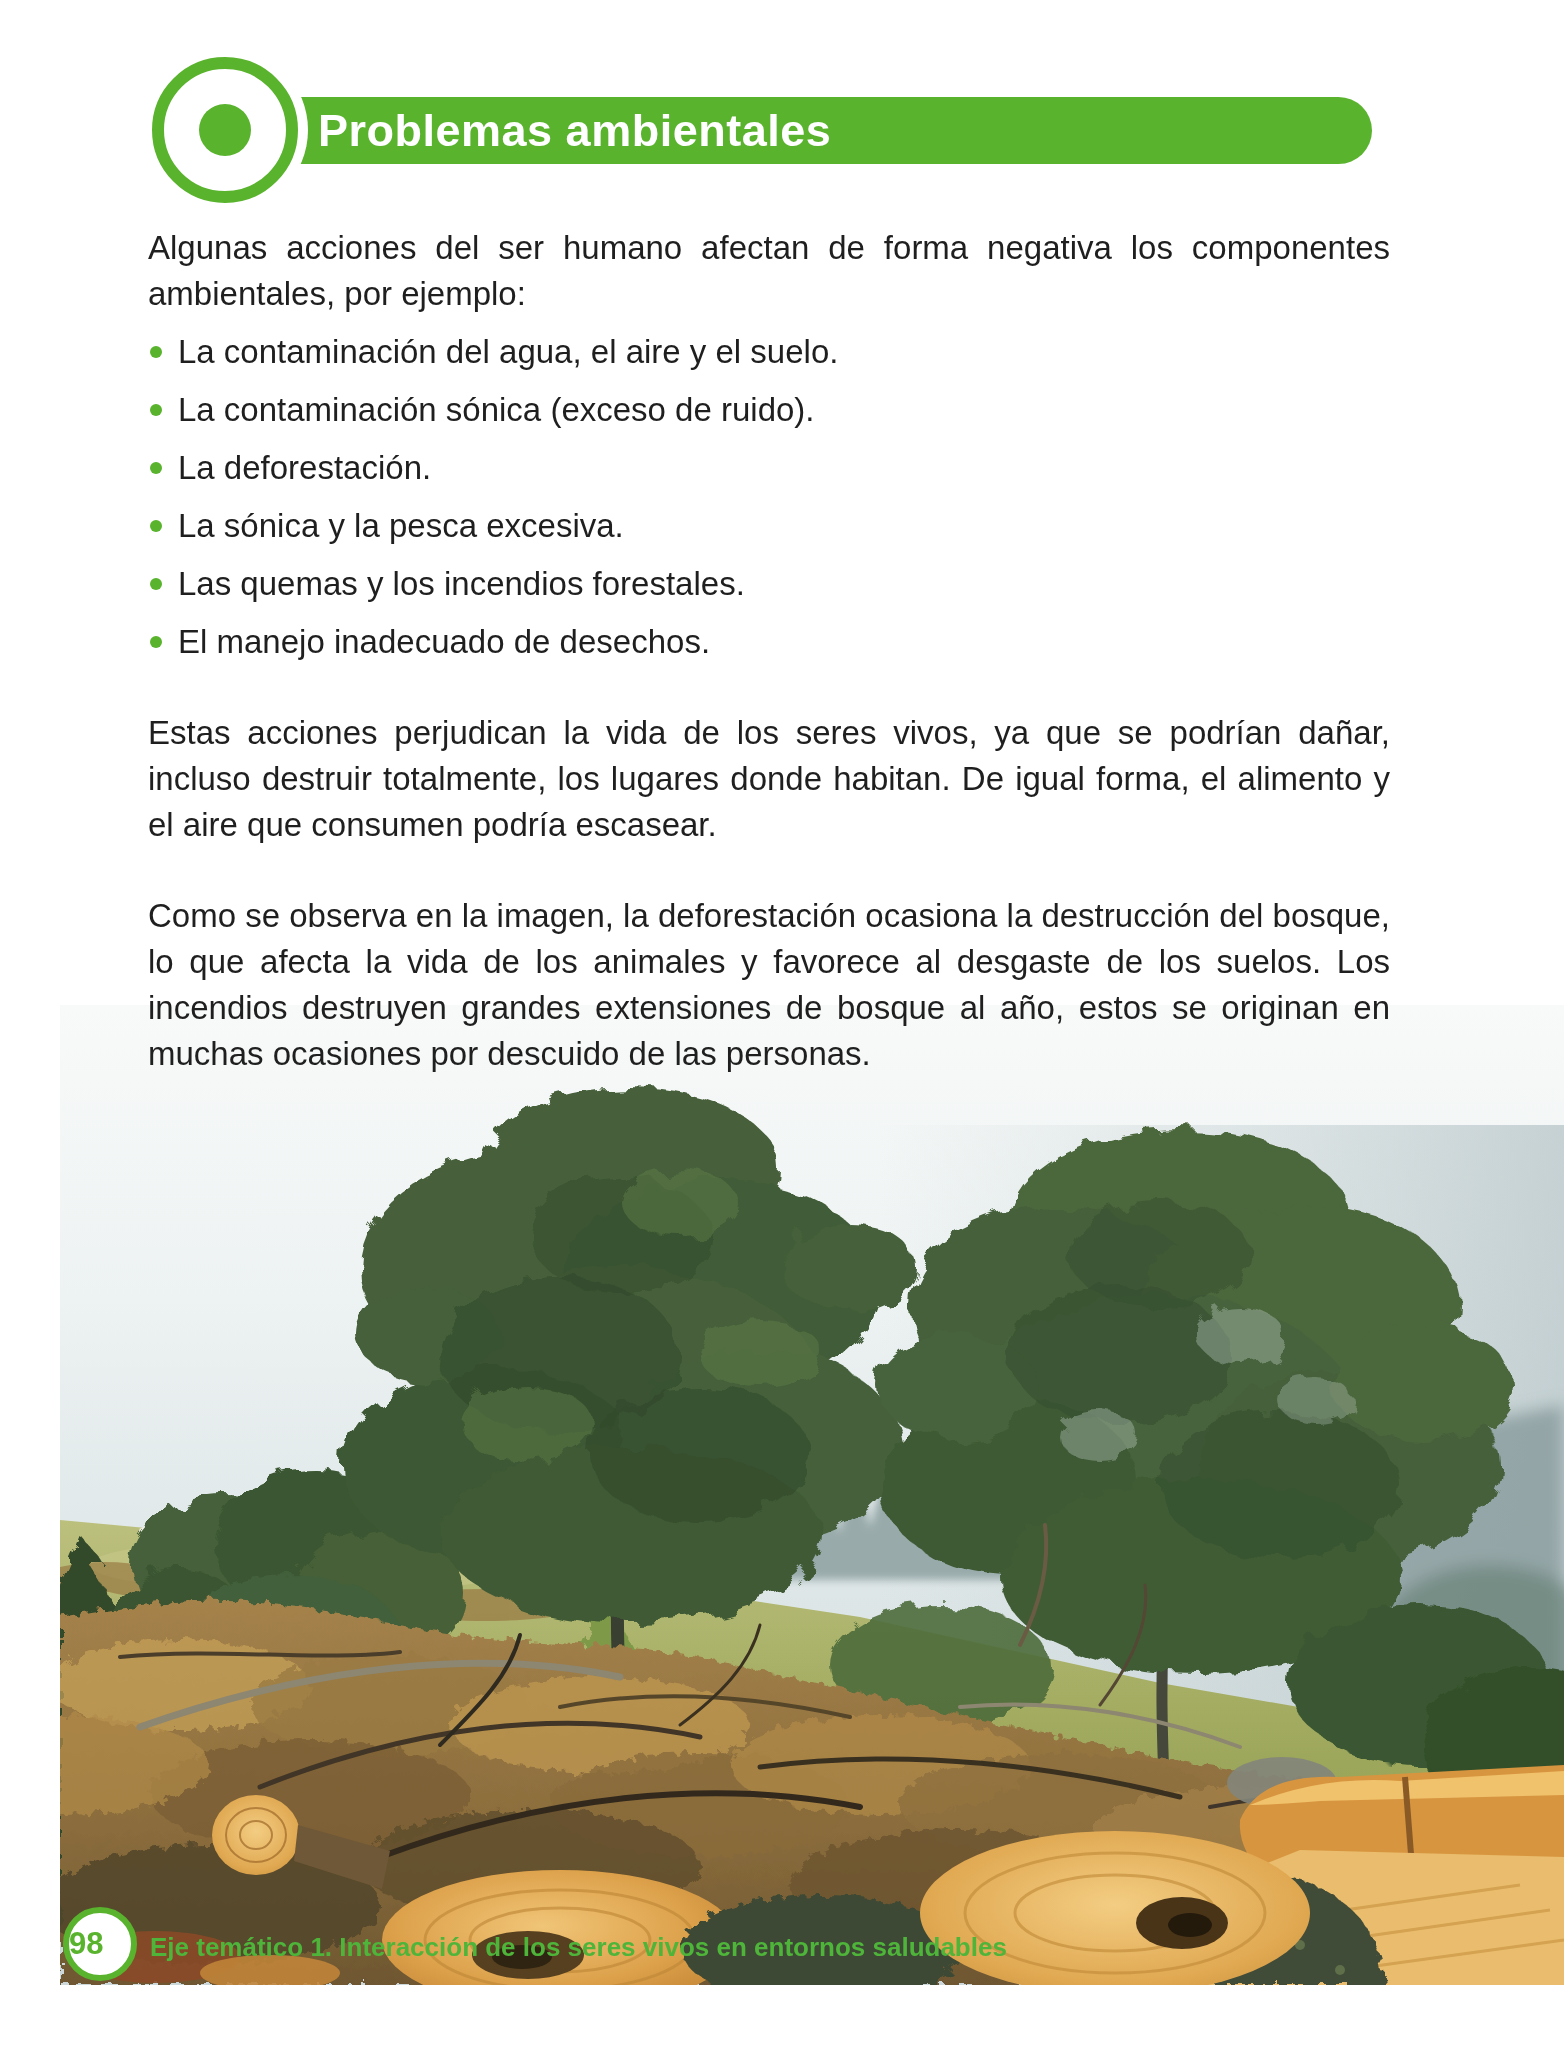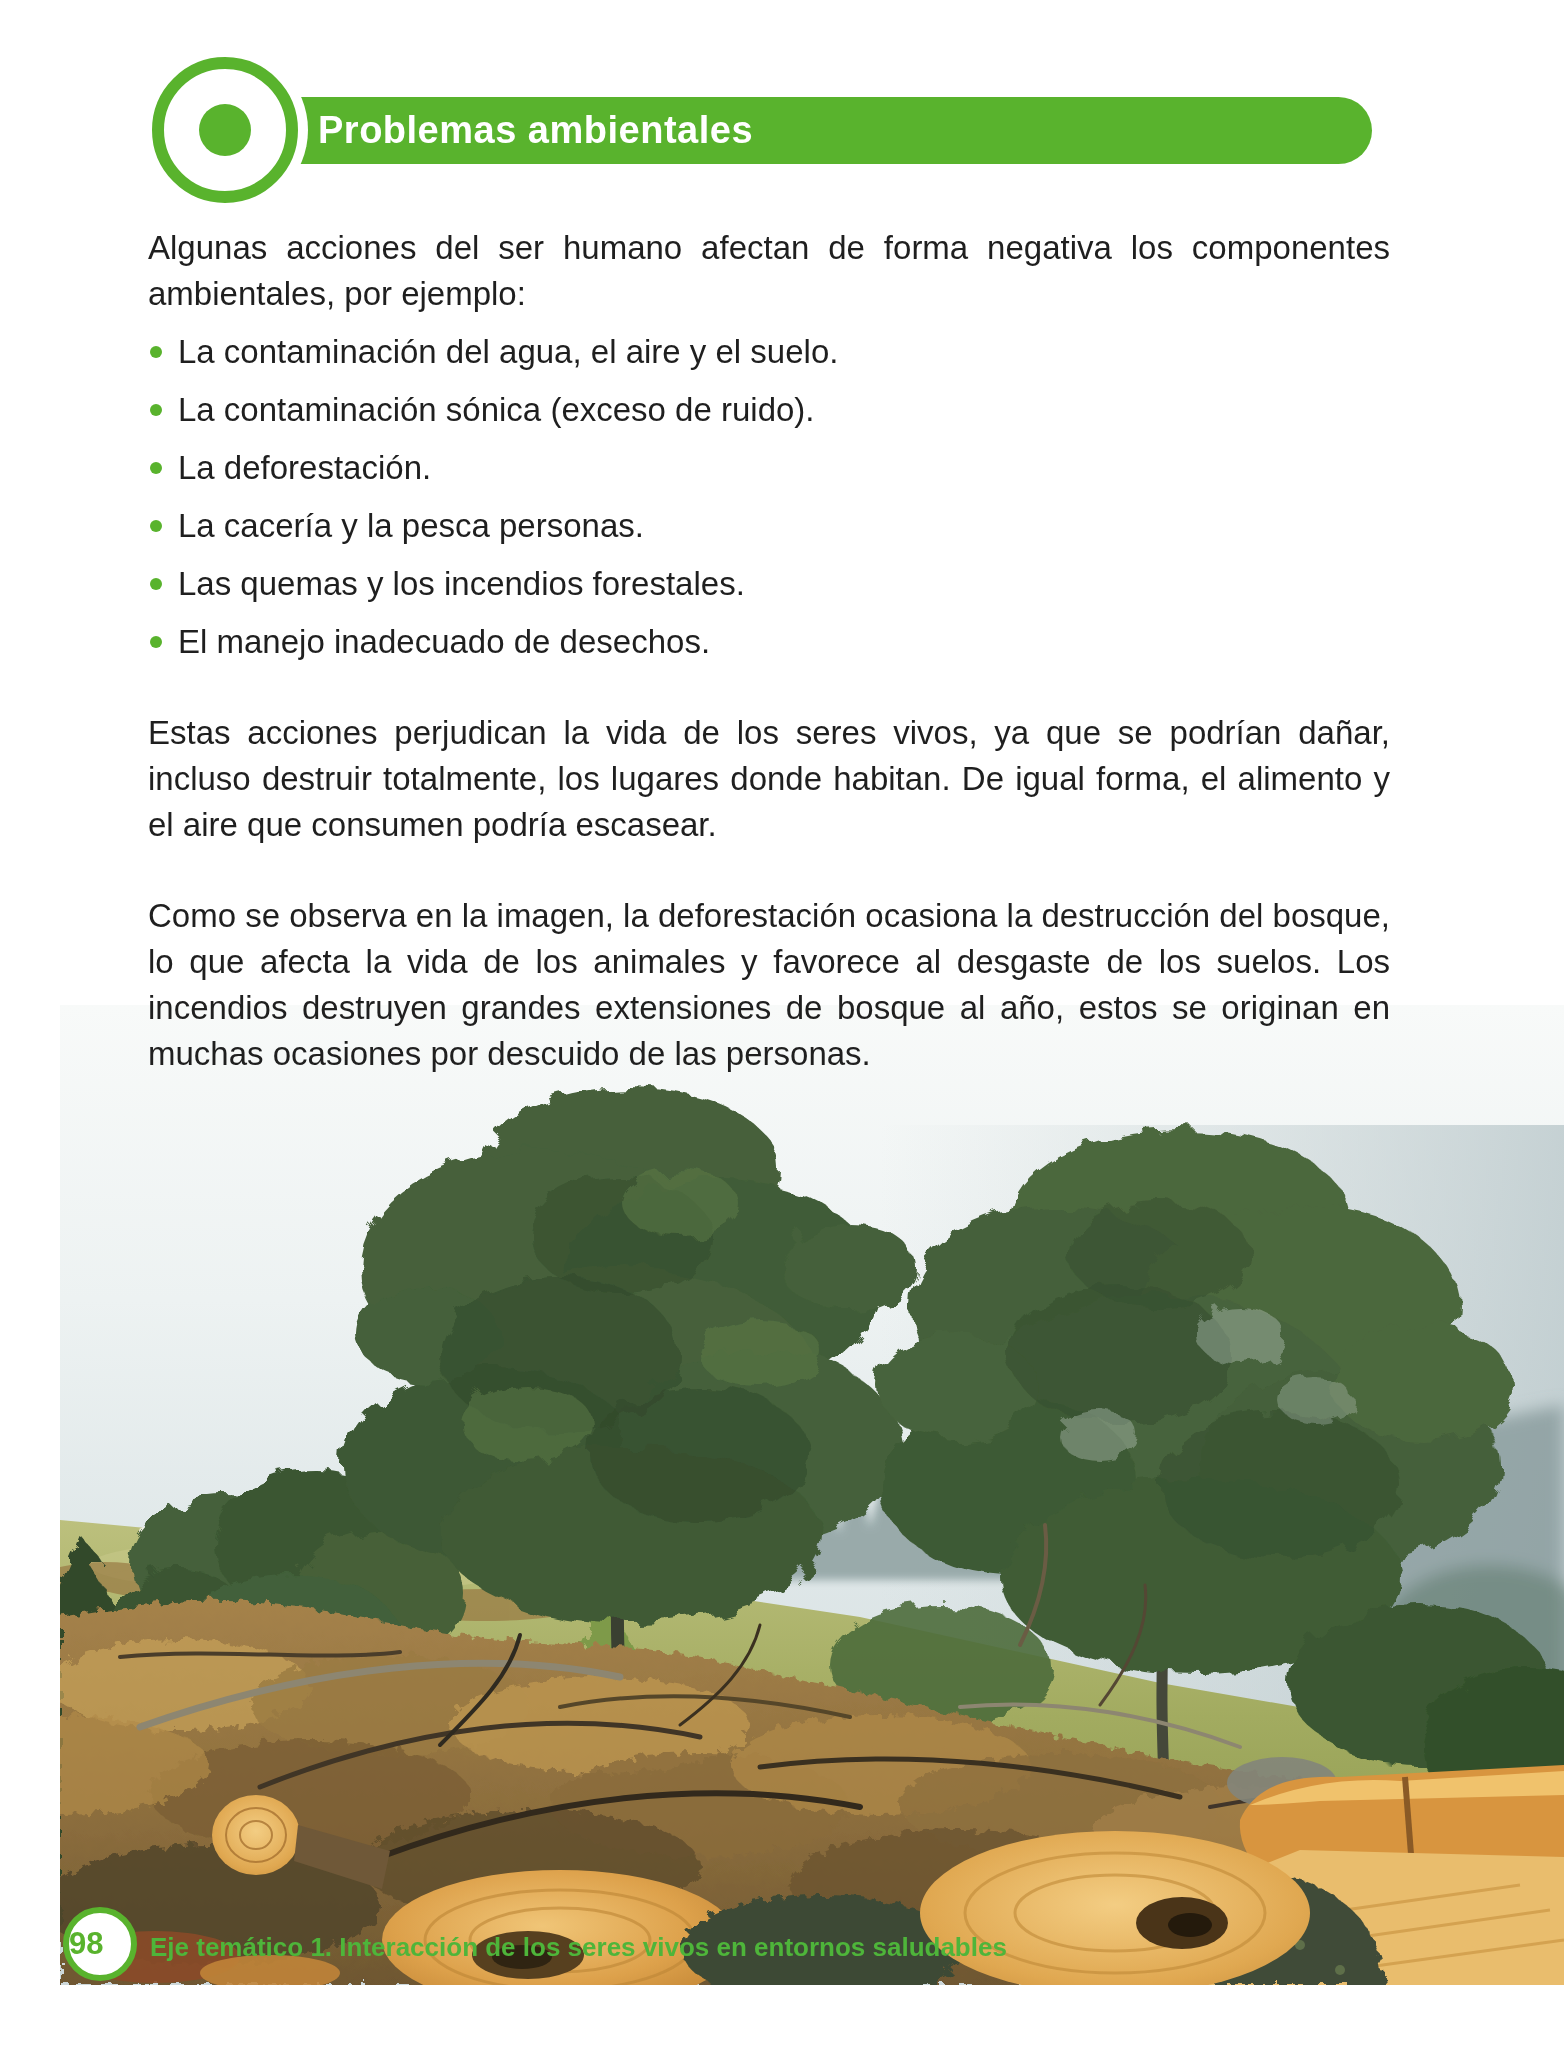--- a/index.html
+++ b/index.html
@@ -10,21 +10,21 @@
     color:#1f1f1f;
   }
 
   
   .banner {
     position:absolute; left:225px; top:97px; width:1147px; height:67px;
     background:#59b32d; border-radius:34px;
   }
   .banner-title {
     position:absolute; left:318px; top:97px; height:67px; line-height:67px;
-    color:#ffffff; font-size:38px; font-weight:bold; letter-spacing:0.5px;
+    color:#ffffff; font-size:45px; font-weight:bold; letter-spacing:0.5px;
     white-space:nowrap;
   }
   .halo {
     position:absolute; left:142px; top:47px; width:166px; height:166px;
     background:#ffffff; border-radius:50%;
   }
   .ring {
     position:absolute; left:152px; top:57px; width:146px; height:146px;
     box-sizing:border-box; background:#ffffff; border:12px solid #59b32d;
     border-radius:50%;
@@ -305,21 +305,21 @@
       <ellipse cx="210" cy="968" rx="70" ry="18" fill="#c08438" opacity="0.9"></ellipse>
     </svg>
   </div>
 
   <div class="content">
     <p>Algunas acciones del ser humano afectan de forma negativa los componentes ambientales, por ejemplo:</p>
     <ul class="bullets">
       <li><span class="bullet-dot"></span><span>La contaminación del agua, el aire y el suelo.</span></li>
       <li><span class="bullet-dot"></span><span>La contaminación sónica (exceso de ruido).</span></li>
       <li><span class="bullet-dot"></span><span>La deforestación.</span></li>
-      <li><span class="bullet-dot"></span><span>La cacería y la pesca personas.</span></li>
+      <li><span class="bullet-dot"></span><span>La sónica y la pesca excesiva.</span></li>
       <li><span class="bullet-dot"></span><span>Las quemas y los incendios forestales.</span></li>
       <li><span class="bullet-dot"></span><span>El manejo inadecuado de desechos.</span></li>
     </ul>
     <p class="sp">Estas acciones perjudican la vida de los seres vivos, ya que se podrían dañar, incluso destruir totalmente, los lugares donde habitan. De igual forma, el alimento y el aire que consumen podría escasear.</p>
     <p class="sp">Como se observa en la imagen, la deforestación ocasiona la destrucción del bosque, lo que afecta la vida de los animales y favorece al desgaste de los suelos. Los incendios destruyen grandes extensiones de bosque al año, estos se originan en muchas ocasiones por descuido de las personas.</p>
   </div>
 
   <div class="page-badge">98</div>
   <div class="footer-text">Eje temático 1. Interacción de los seres vivos en entornos saludables</div>
 

